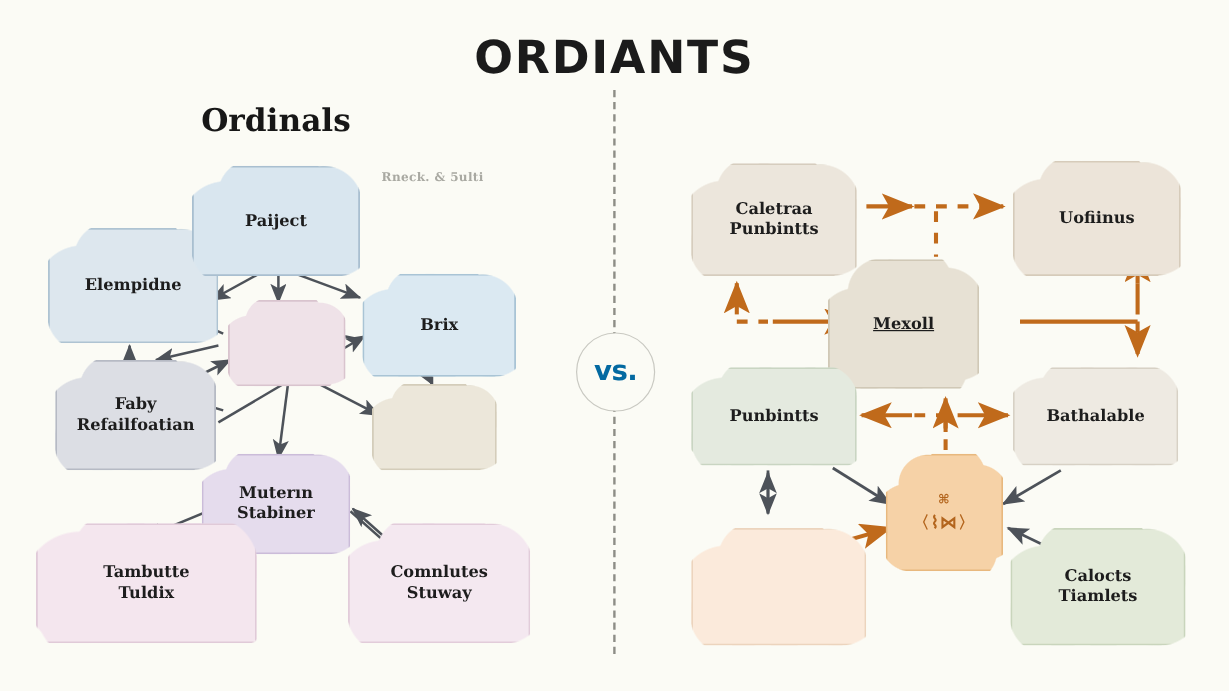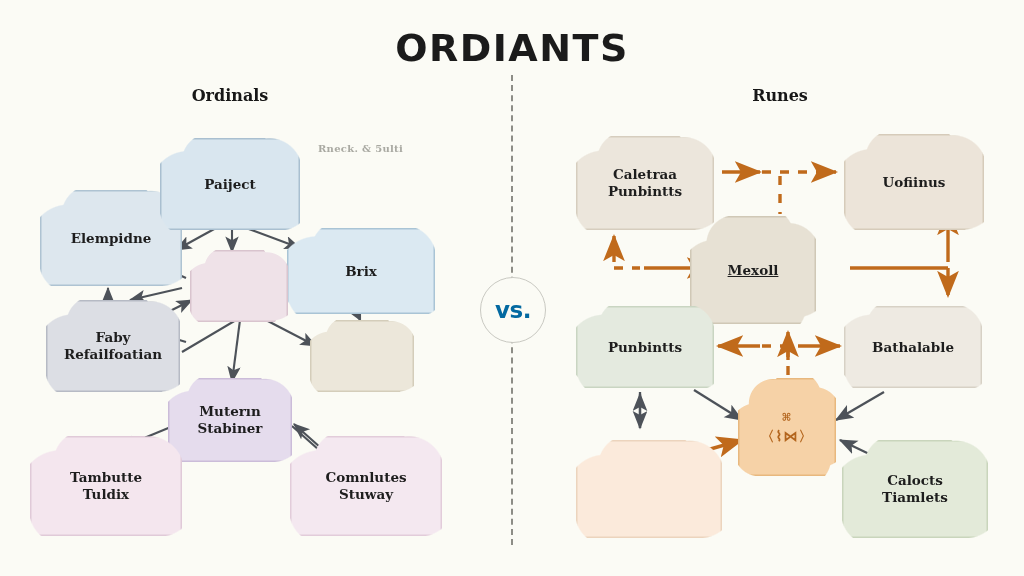--- a/index.html
+++ b/index.html
@@ -17,21 +17,21 @@
   .main-title{
     position:absolute;left:0;right:0;top:26px;
     text-align:center;
     font-family:"DejaVu Sans", sans-serif;
     font-size:38px;font-weight:700;letter-spacing:1.5px;
     color:#1b1b1b;
   }
   .panel-title{
     position:absolute;top:86px;
     font-family:"DejaVu Serif", serif;
-    font-size:16px;font-weight:700;
+    font-size:26px;font-weight:700;
     color:#171717;text-align:center;
   }
   .panel-title.left{left:110px;width:240px;}
   .panel-title.right{left:660px;width:240px;}
 
   
   .divider{
     position:absolute;left:511px;top:75px;
     width:0;height:470px;
     border-left:2px dashed #8d8d86;
@@ -109,21 +109,20 @@
   svg#edges{position:absolute;inset:0;width:1024px;height:576px;z-index:2;}
 </style>
 </head>
 <body>
 
 <div id="stage">
 
   <div class="main-title">ORDIANTS</div>
 
   <div class="panel-title left">Ordinals</div>
-  <div class="panel-title right">Runes</div>
 
   <div class="divider"></div>
   <div class="vs-badge">vs.</div>
 
   <div class="faint-note" style="left:318px;top:143px;">Rneck. &amp; 5ulti</div>
 
   <svg id="edges" viewBox="0 0 1024 576">
     <defs>
       <marker id="aL" markerWidth="9" markerHeight="9" refX="7.4" refY="3.2" orient="auto">
         <path d="M0,0 L8,3.2 L0,6.4 L1.8,3.2 Z" fill="#4d5259"></path>
@@ -191,21 +190,21 @@
 
   <div id="nodes-left">
       <div class="node" style="left: 40px; top: 190px; width: 142px; height: 96px;">
         <div class="blob" style="background: rgb(221, 231, 238); box-shadow: rgb(174, 195, 210) 0px 0px 0px 1.5px inset;"></div>
         <span class="label">Elempidne</span>
       </div>
       <div class="node" style="left: 160px; top: 138px; width: 140px; height: 92px;">
         <div class="blob" style="background: rgb(217, 230, 239); box-shadow: rgb(169, 191, 208) 0px 0px 0px 1.5px inset;"></div>
         <span class="label">Paiject</span>
       </div>
-      <div class="node" style="left: 287px; top: 228px; width: 148px; height: 86px; text-align: center;">
+      <div class="node" style="left: 302px; top: 228px; width: 128px; height: 86px; text-align: center;">
         <div class="blob" style="background: rgb(219, 233, 242); box-shadow: rgb(169, 196, 213) 0px 0px 0px 1.5px inset;"></div>
         <span class="label">Brix</span>
       </div>
       <div class="node" style="left: 46px; top: 300px; width: 134px; height: 92px;">
         <div class="blob" style="background: rgb(220, 222, 228); box-shadow: rgb(182, 186, 196) 0px 0px 0px 1.5px inset;"></div>
         <span class="label">Faby
 Refailfoatian</span>
       </div>
       <div class="node dim" style="left: 190px; top: 250px; width: 98px; height: 72px;">
         <div class="blob" style="background: rgb(239, 226, 232); box-shadow: rgb(217, 196, 206) 0px 0px 0px 1.5px inset;"></div>
@@ -213,21 +212,21 @@
       </div>
       <div class="node dim" style="left: 310px; top: 320px; width: 104px; height: 72px;">
         <div class="blob" style="background: rgb(236, 231, 218); box-shadow: rgb(212, 205, 186) 0px 0px 0px 1.5px inset;"></div>
         <span class="label"></span>
       </div>
       <div class="node" style="left: 168px; top: 378px; width: 124px; height: 84px;">
         <div class="blob" style="background: rgb(229, 220, 237); box-shadow: rgb(203, 188, 217) 0px 0px 0px 1.5px inset;"></div>
         <span class="label">Muterın
 Stabiner</span>
       </div>
-      <div class="node" style="left: 30px; top: 436px; width: 152px; height: 100px; text-align: center;">
+      <div class="node" style="left: 30px; top: 436px; width: 184px; height: 100px; text-align: center;">
         <div class="blob" style="background: rgb(244, 230, 238); box-shadow: rgb(224, 202, 216) 0px 0px 0px 1.5px inset;"></div>
         <span class="label">Tambutte
 Tuldix</span>
       </div>
       <div class="node" style="left: 290px; top: 436px; width: 152px; height: 100px;">
         <div class="blob" style="background: rgb(244, 232, 240); box-shadow: rgb(226, 204, 218) 0px 0px 0px 1.5px inset;"></div>
         <span class="label">Comnlutes
 Stuway</span>
       </div>
     </div>

